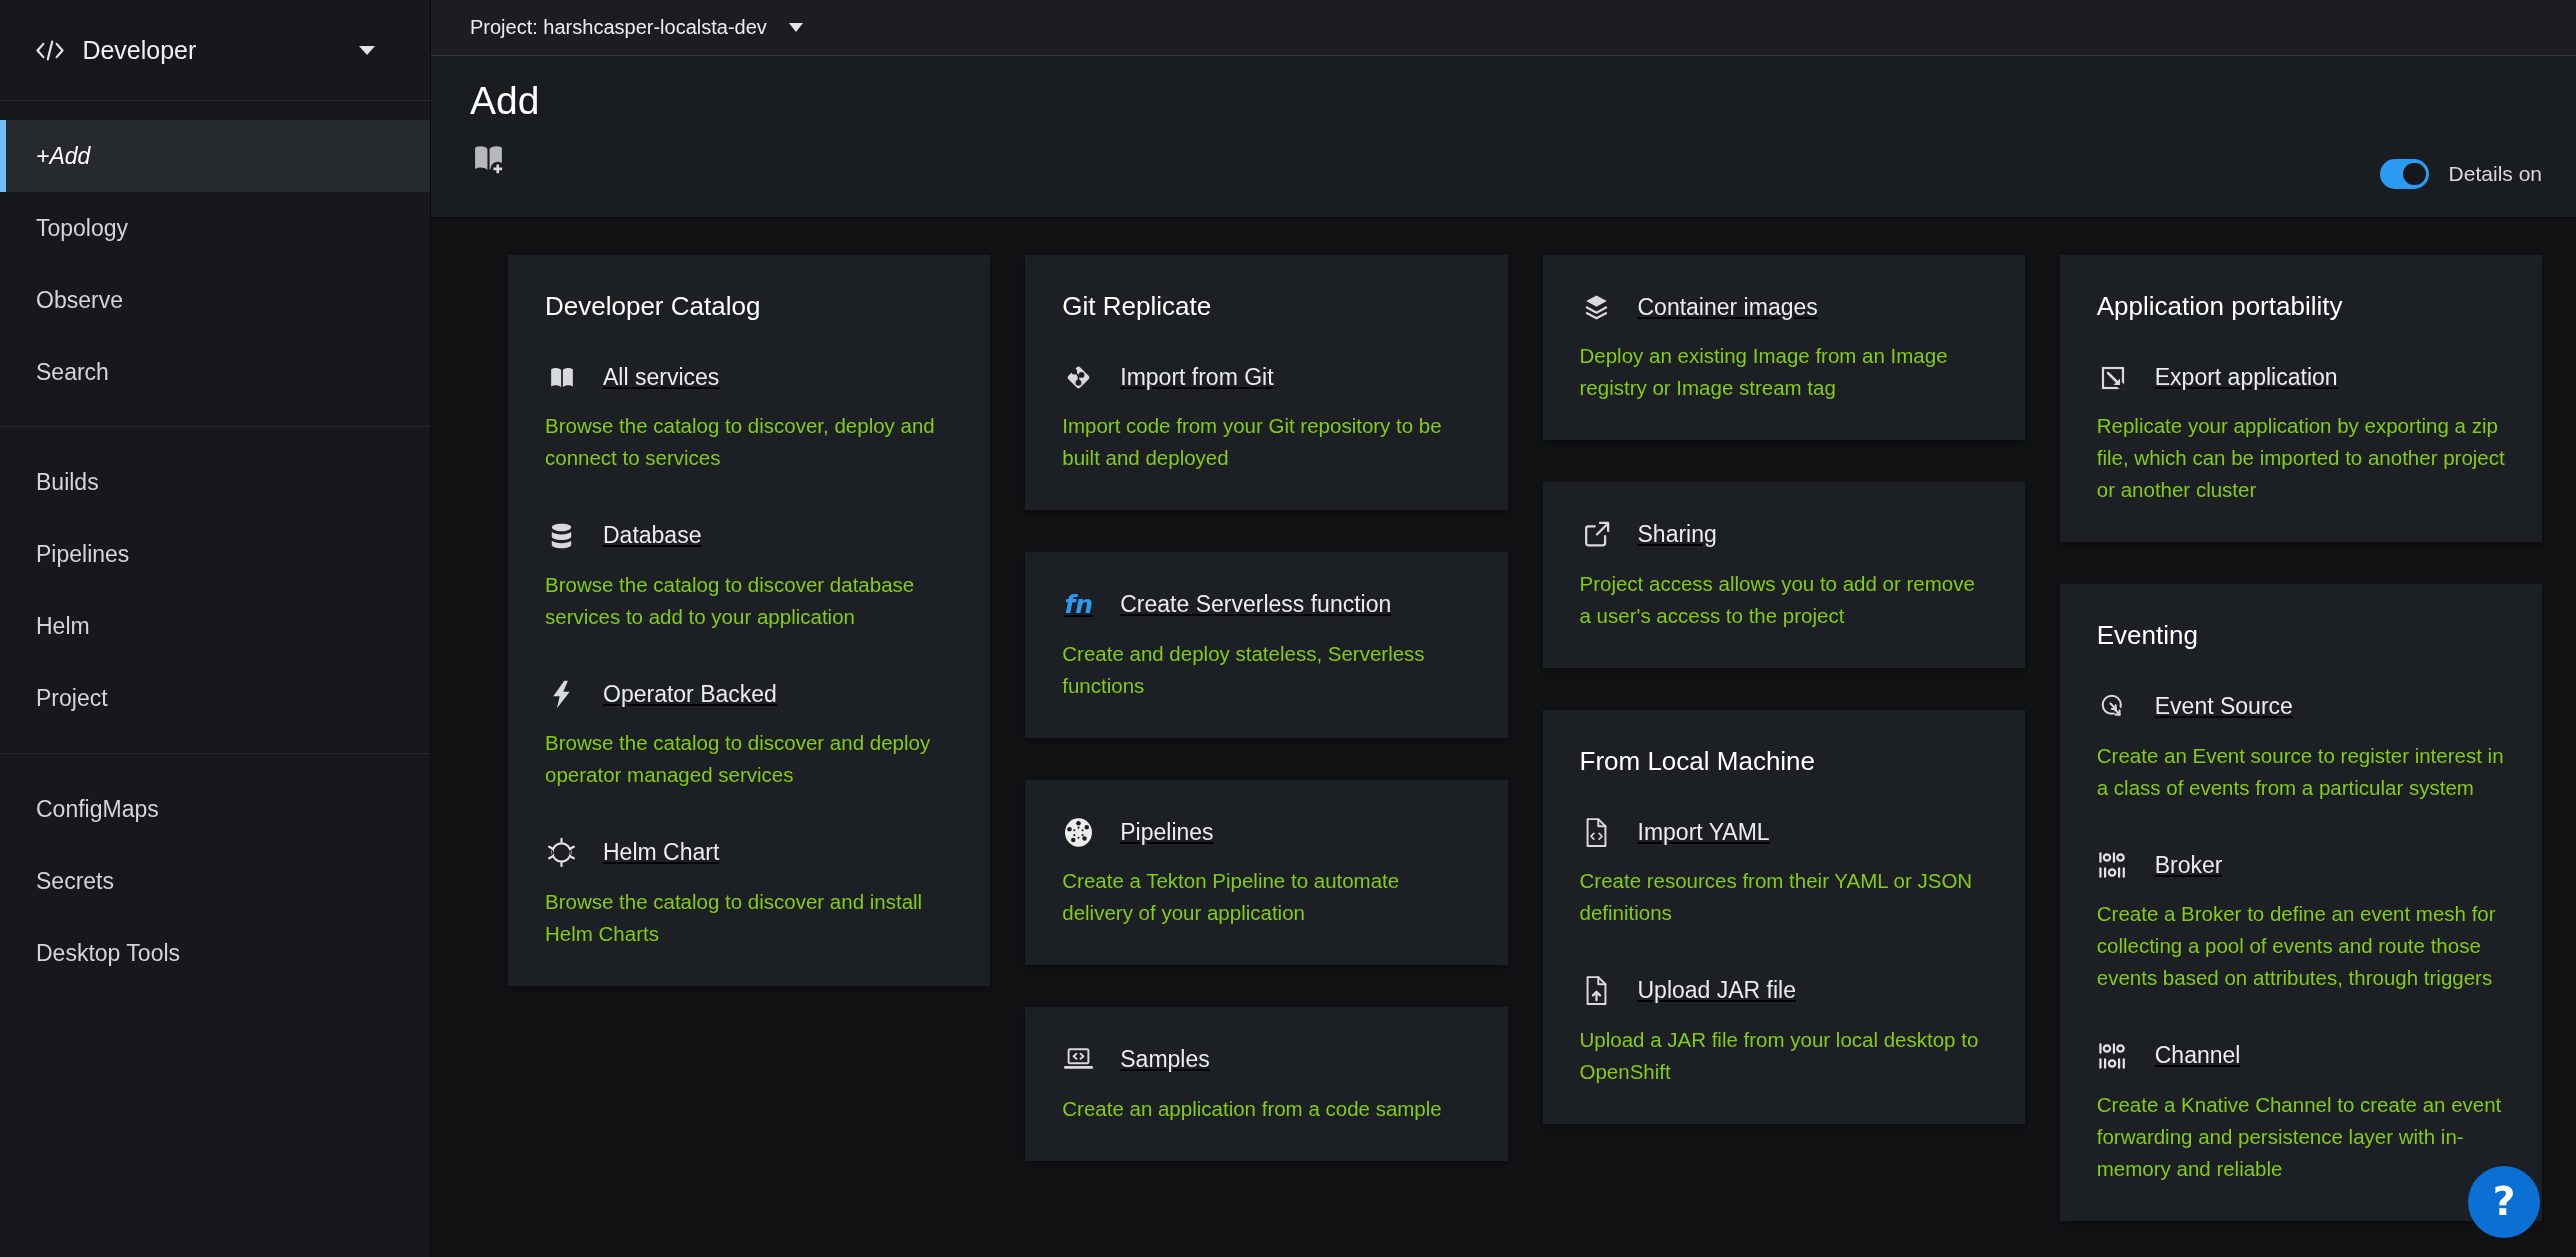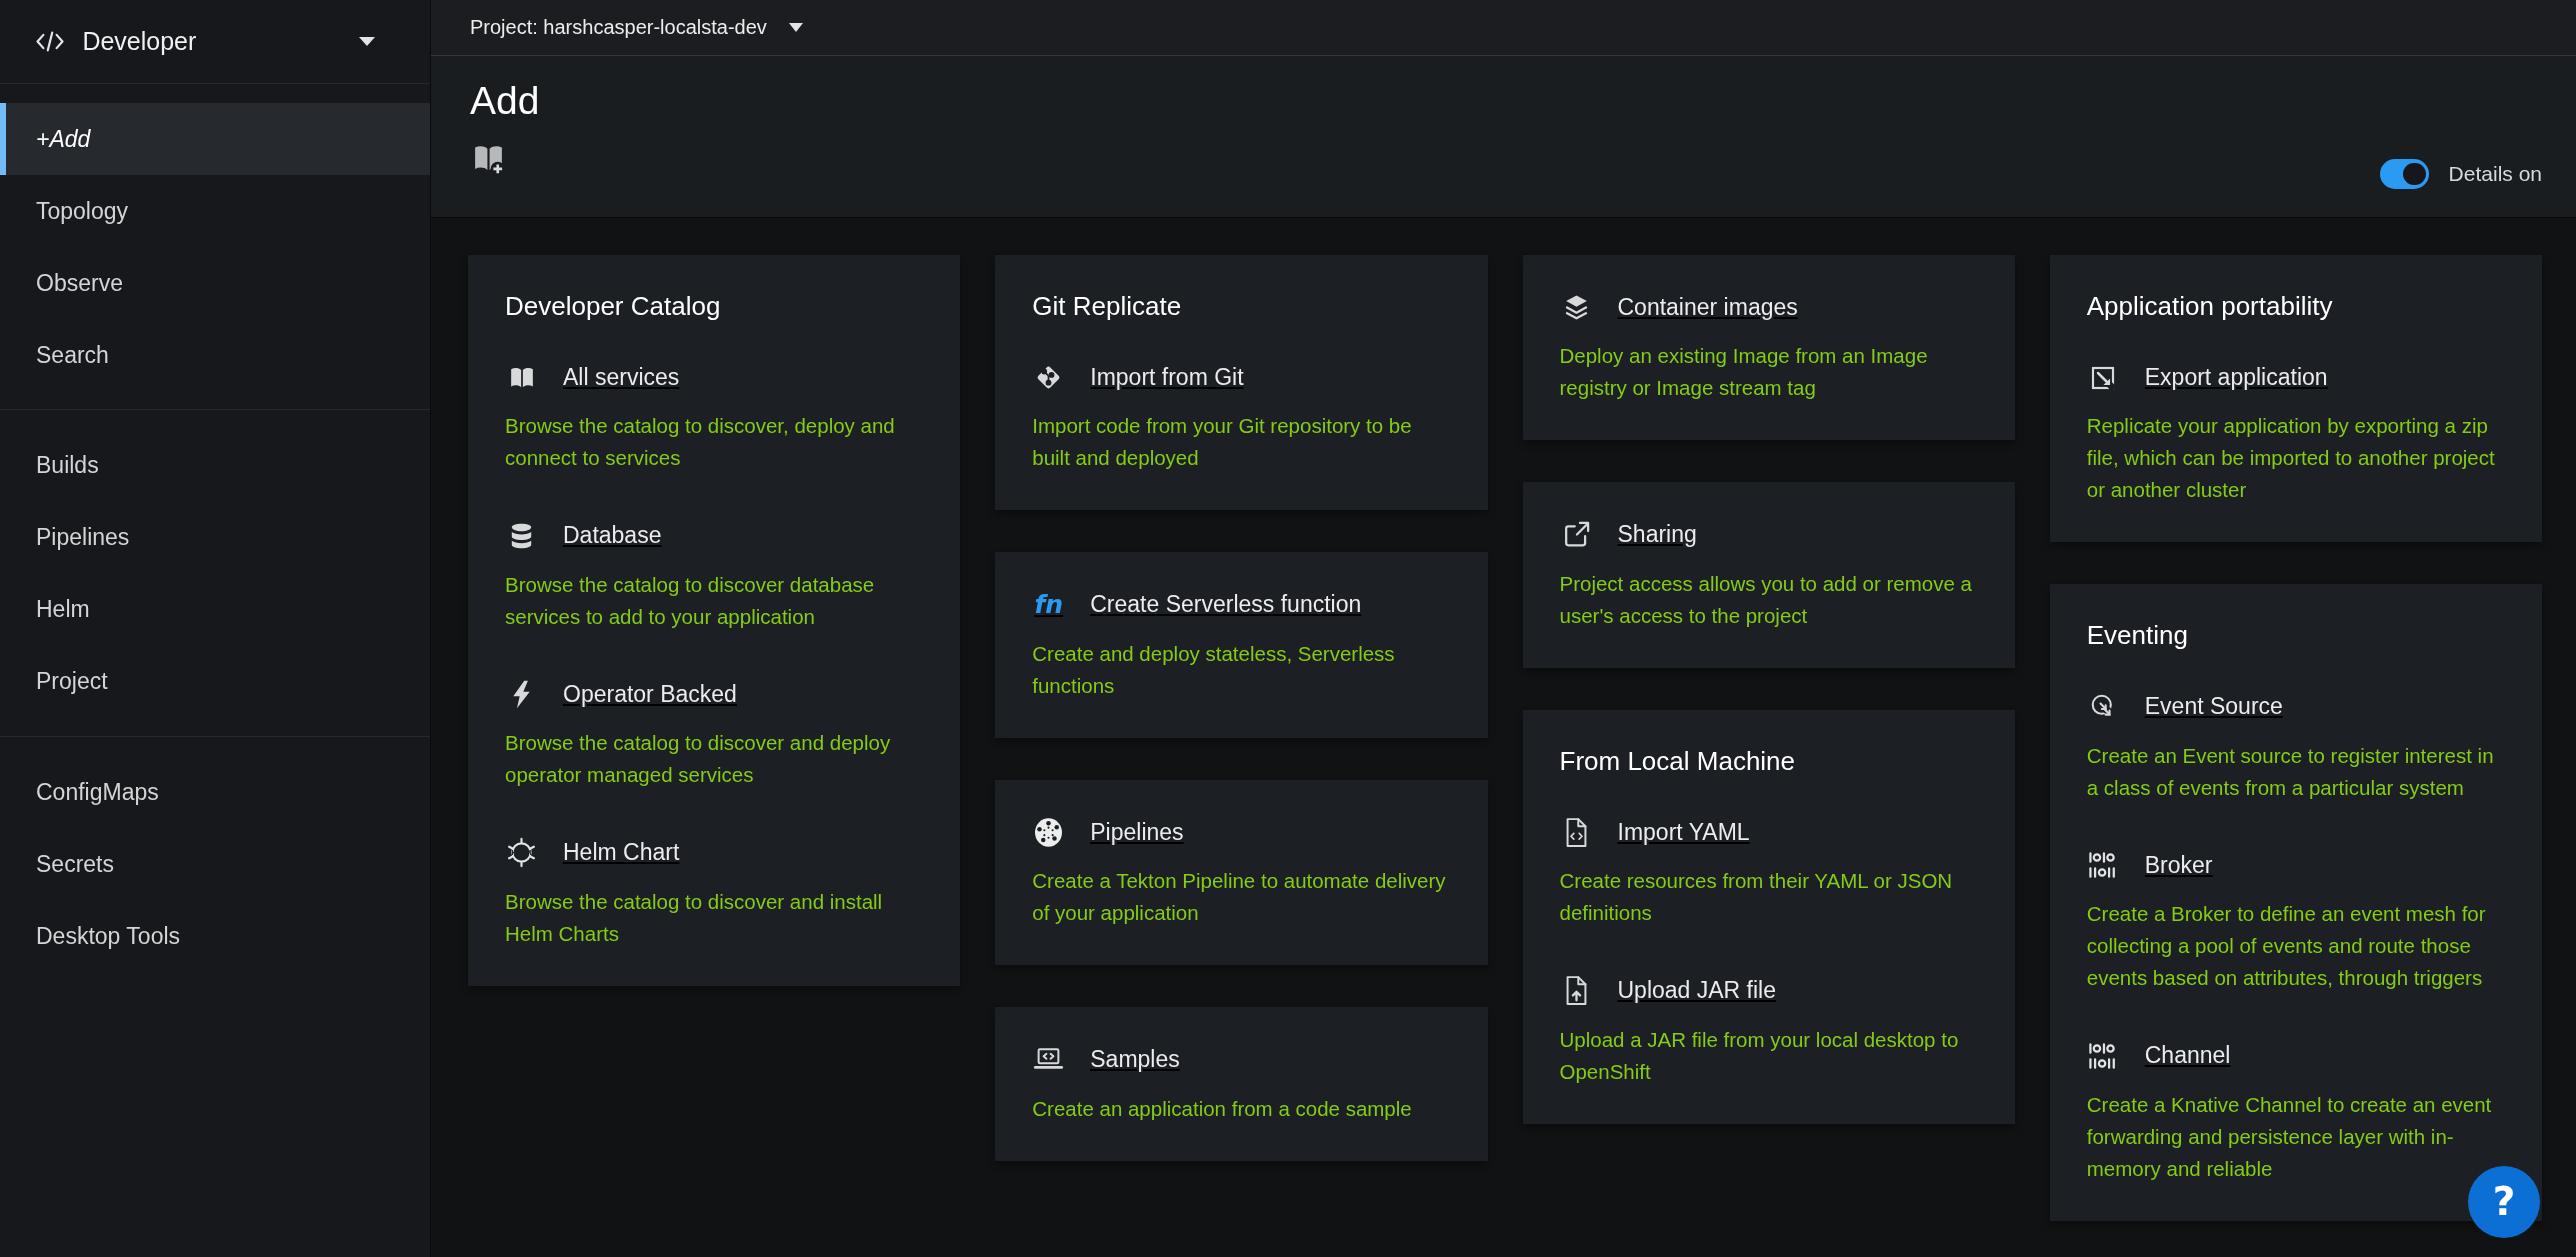--- a/index.html
+++ b/index.html
@@ -3,21 +3,21 @@
 <meta charset="utf-8">
 <style>
   * { margin:0; padding:0; box-sizing:border-box; }
   html,body { width:2576px; height:1257px; overflow:hidden; background:#101214;
               font-family:"Liberation Sans","DejaVu Sans",sans-serif; }
   .app { position:relative; width:2576px; height:1257px; }
 
   
   .sidebar { position:absolute; left:0; top:0; width:431px; height:100%;
              background:#16181c; border-right:0.7px solid #0a0b0d; z-index:3; }
-  .persp-header { height:84px; display:flex; align-items:center; padding:0 33px;
+  .persp-header { height:101px; display:flex; align-items:center; padding:0 33px;
                   border-bottom:0.7px solid #26292e; cursor:pointer; }
   .persp-label { color:#f0f1f2; font-size:25px; margin-left:16.4px; }
   .caret { width:0; height:0; border-left:8.2px solid transparent; border-right:8.2px solid transparent;
            border-top:9.7px solid #e2e3e4; display:inline-block; }
   .persp-header .caret { margin-left:auto; margin-right:22.4px; }
   .nav-group { padding:19.4px 0 18px 0; border-bottom:0.7px solid #26292e; }
   .nav-group:last-child { border-bottom:none; }
   .nav-item { position:relative; display:flex; align-items:center; height:72px;
               padding-left:36px; font-size:23px; color:#d4d5d6; cursor:pointer; }
   .nav-item.active { background:#26292e; color:#fff;font-style:italic; }
@@ -37,21 +37,21 @@
   .page-title { color:#fff; font-size:39px; font-weight:500; line-height:45px; }
   .hint-icon-row { margin-top:16.4px; }
   .details-toggle { position:absolute; right:34px; top:103px; display:flex; align-items:center; }
   .switch { width:49px; height:30px; border-radius:15px; background:#2b9af3; position:relative; cursor:pointer; }
   .switch .knob { position:absolute; top:3.7px; right:3.7px; width:22.4px; height:22.4px;
                   border-radius:50%; background:#15171b; }
   .details-label { margin-left:19.4px; font-size:21px; color:#d8d9da; }
 
   .content { position:absolute; top:218px; left:0; right:0; bottom:0;
              background:#101214; padding:37px 34px 0 37px; overflow:hidden; }
-  .columns { display:flex; gap:35px; align-items:flex-start; }
+  .columns { display:flex; gap:35px; align-items:flex-start;margin-left:40px; }
   .col { flex:1; min-width:0; display:flex; flex-direction:column; gap:42px; }
 
   .card { background:#1c1f23; padding:36px 37px; box-shadow:0 3.7px 7.5px rgba(0,0,0,.4); }
   .card-title { color:#fff; font-size:26px; font-weight:500; margin-bottom:39px; }
   .item { cursor:pointer; }
   .item + .item { margin-top:45px; }
   .item-head { display:flex; align-items:center; gap:25px;text-decoration:underline; }
   .item-title { color:#ececee; font-size:23px; font-weight:500; white-space:nowrap; }
   .item-desc { margin-top:16.4px; font-size:20.5px; line-height:32px; color:#84cc16; cursor:default; }
 

